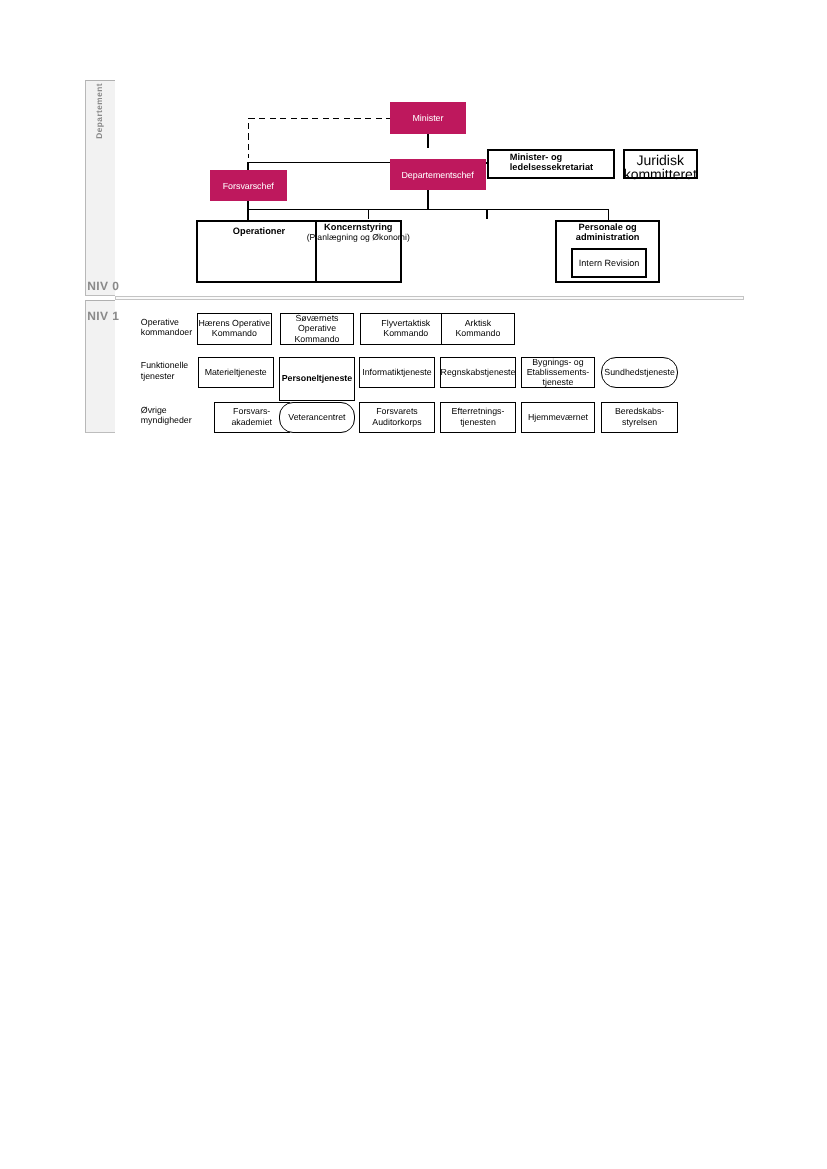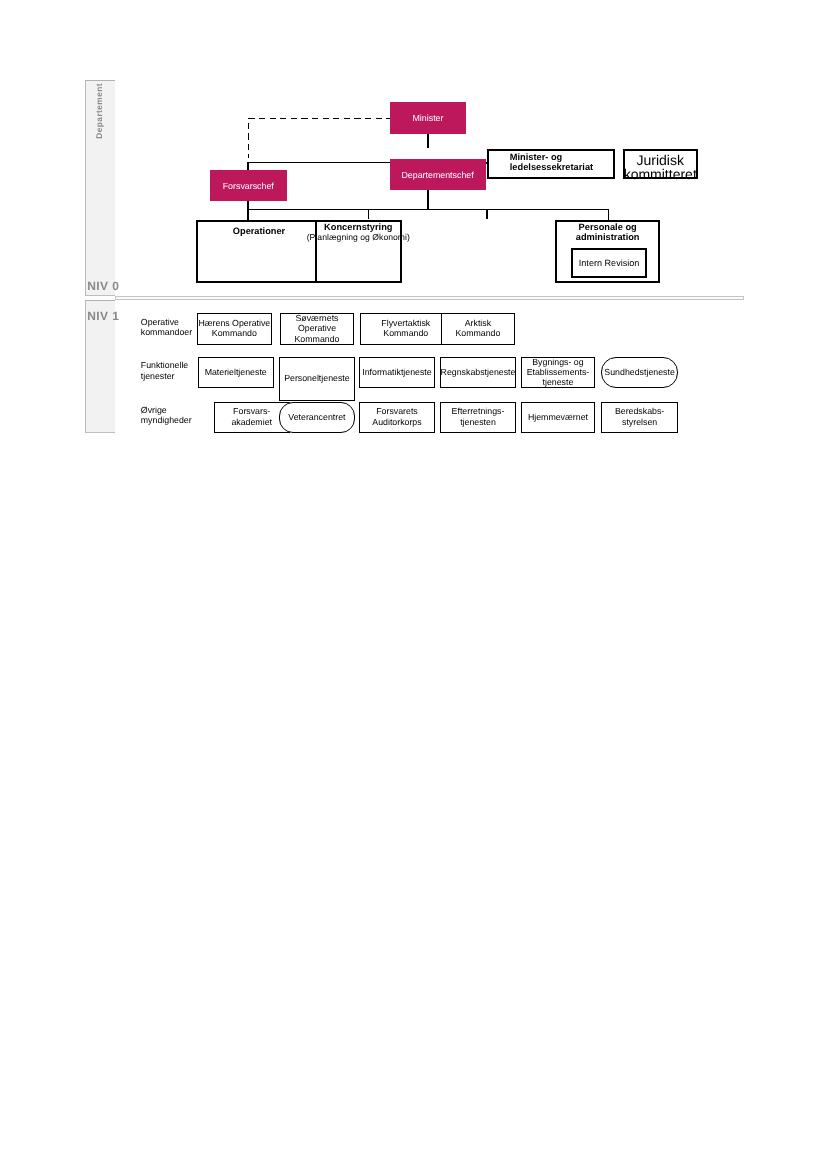--- a/index.html
+++ b/index.html
@@ -81,21 +81,21 @@
 <div class="cell" style="left:279.9px;top:313.4px;width:74.2px;height:31.2px;">Søværnets
 Operative
 Kommando</div>
 <div class="cell" style="left:359.8px;top:313.4px;width:92px;height:31.2px;">Flyvertaktisk
 Kommando</div>
 <div class="cell" style="left:440.8px;top:313.4px;width:74.2px;height:31.2px;">Arktisk
 Kommando</div>
 <div class="rowlab" style="left:140.8px;top:360.3px;width:56px;">Funktionelle
 tjenester</div>
 <div class="cell" style="left:197.6px;top:356.9px;width:76.2px;height:31.0px;">Materieltjeneste</div>
-<div class="cell" style="left:278.8px;top:356.9px;width:76.2px;height:44px;">Personeltjeneste</div>
+<div class="cell" style="left:278.8px;top:356.9px;width:76.2px;height:44px;font-weight:bold;">Personeltjeneste</div>
 <div class="cell" style="left:358.9px;top:356.9px;width:76.2px;height:31.0px;">Informatiktjeneste</div>
 <div class="cell" style="left:439.9px;top:356.9px;width:76.2px;height:31.0px;">Regnskabstjeneste</div>
 <div class="cell" style="left:520.8px;top:356.9px;width:74.3px;height:31.0px;">Bygnings- og
 Etablissements-
 tjeneste</div>
 <div class="cell" style="left:601.2px;top:356.9px;width:76.8px;height:31.0px;border-radius:15px;">Sundhedstjeneste</div>
 <div class="rowlab" style="left:140.8px;top:404.6px;width:56px;">Øvrige
 myndigheder</div>
 <div class="cell" style="left:197.6px;top:401.9px;width:76.2px;height:30.8px;margin-left:16px;">Forsvars-
 akademiet</div>

